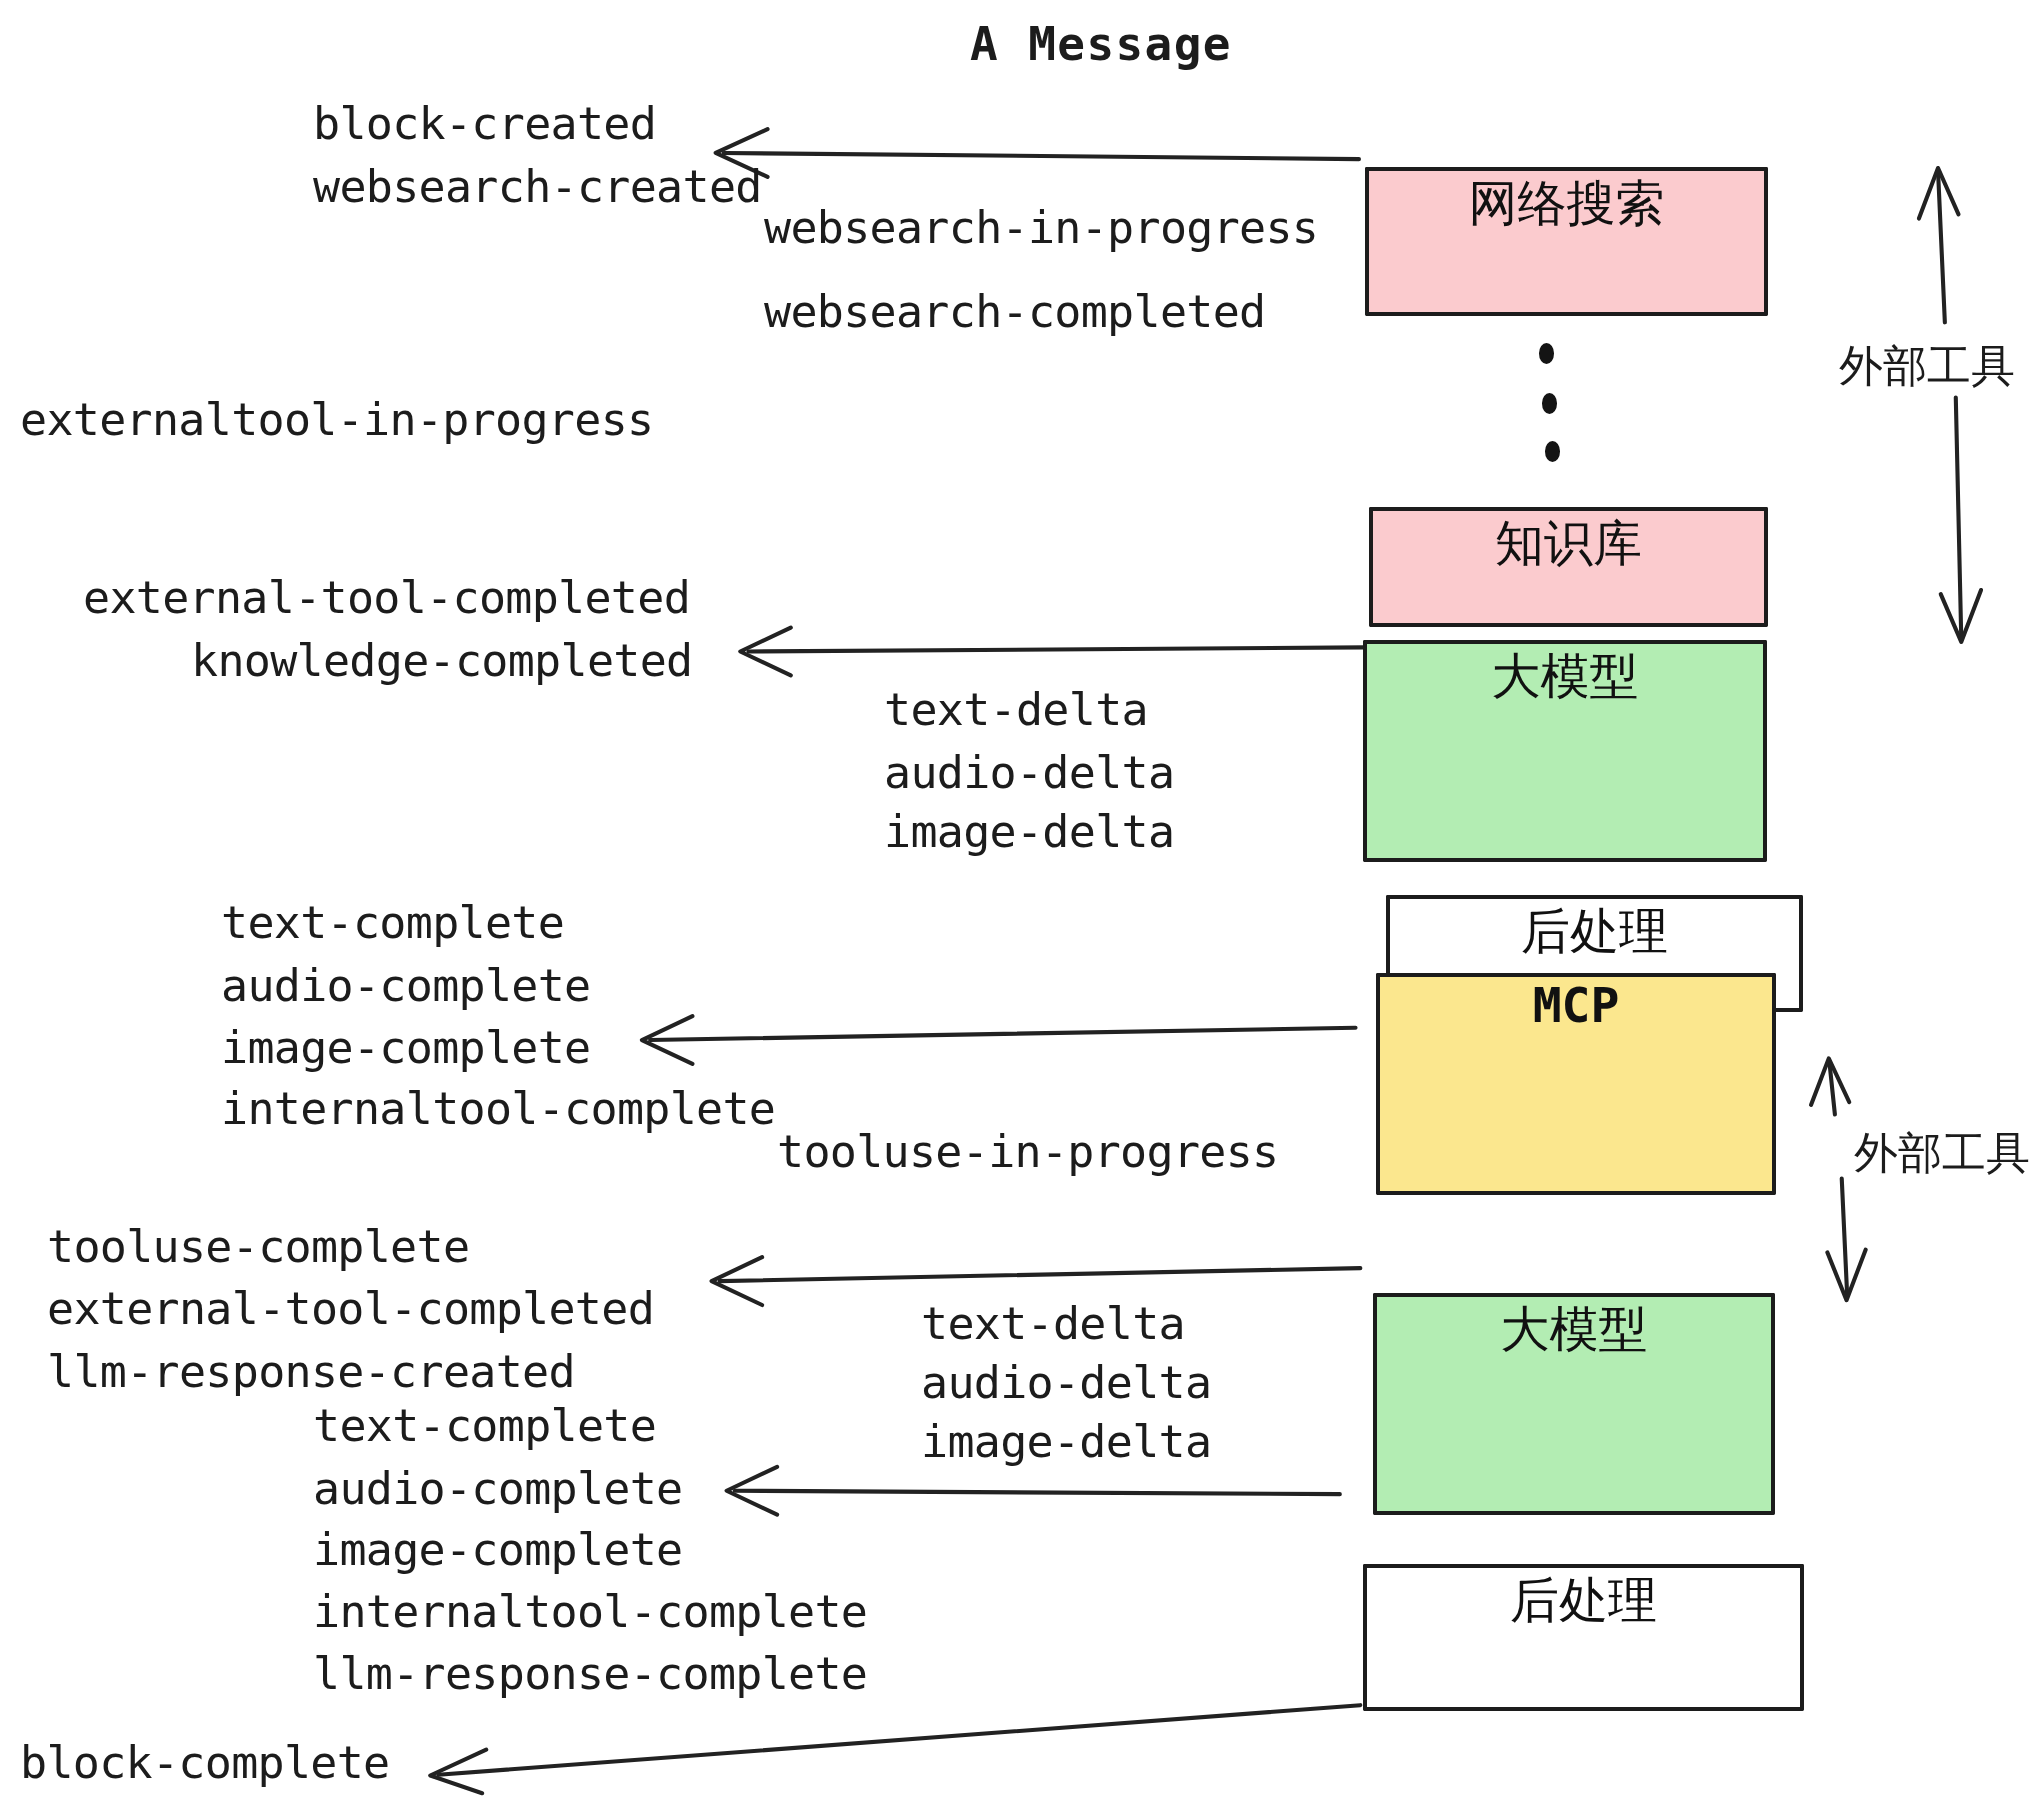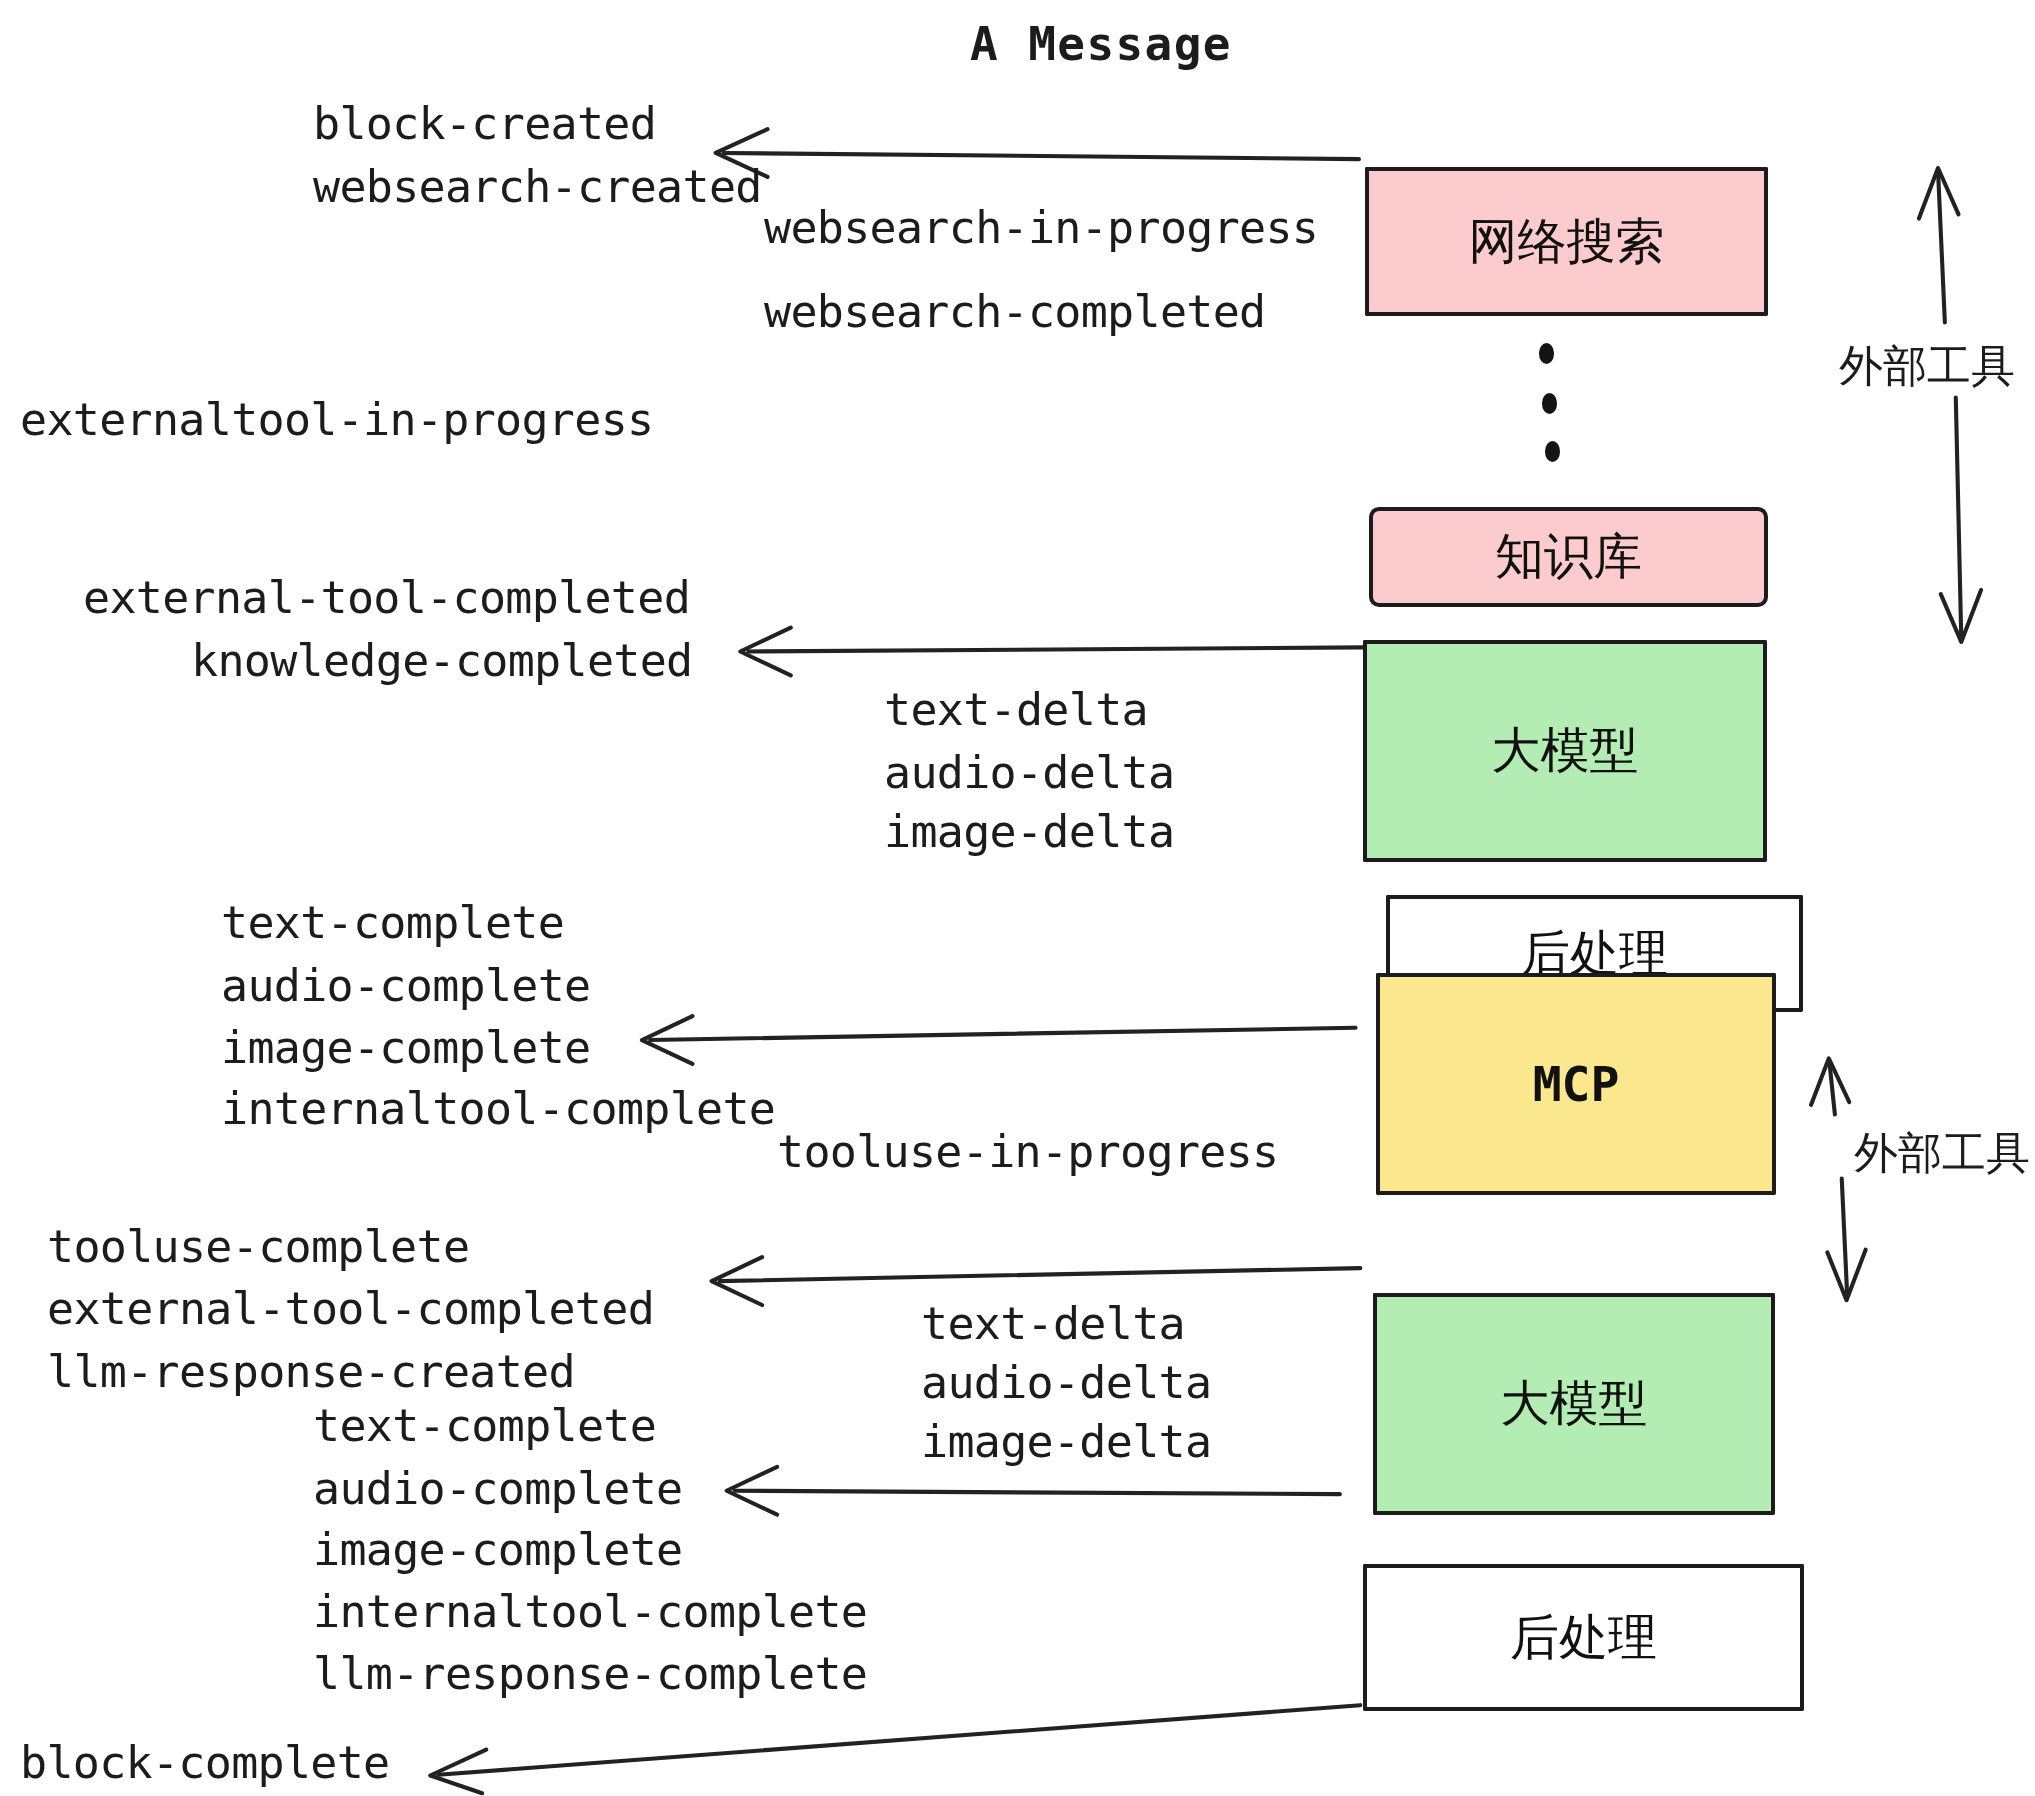--- a/index.html
+++ b/index.html
@@ -15,21 +15,21 @@
   .evt{
     position:absolute; font-size:45px; line-height:1.05; white-space:nowrap;
     letter-spacing:-0.7px; color:var(--ink);
   }
   .title{
     position:absolute; font-size:46px; font-weight:bold; white-space:nowrap;
     letter-spacing:1.4px;
   }
   .box{
     position:absolute; border:4.1px solid var(--ink); box-sizing:border-box;
-    display:flex; align-items:center; justify-content:center;
+    display:flex; align-items:flex-start; justify-content:center;
     font-family:"DejaVu Sans","Liberation Sans",sans-serif;
     font-size:49px; color:#111; border-radius:1.4px;
   }
   .box.pink{background:var(--pink);}
   .box.green{background:var(--green);}
   .box.yellow{background:var(--yellow);}
   .box.white{background:var(--white);}
   .box .mono{font-family:"DejaVu Sans Mono","Liberation Mono",monospace; font-weight:bold; font-size:48px;}
   .side-label{
     position:absolute; font-family:"DejaVu Sans","Liberation Sans",sans-serif;
@@ -136,21 +136,21 @@
   <div class="evt" style="left:20px; top:1739px;">block-complete</div>
 
   <div class="box pink" style="left:1365px; top:167px;  width:403px; height:149px;">
     <span>网络搜索</span>
   </div>
 
   <div class="dot" style="left:1539px; top:343px;"></div>
   <div class="dot" style="left:1542px; top:393px;"></div>
   <div class="dot" style="left:1545px; top:441px;"></div>
 
-  <div class="box pink" style="left:1369px; top:507px;  width:399px; height:100px;border-radius:10px;">
+  <div class="box pink" style="left:1369px; top:507px;  width:399px; height:120px;">
     <span>知识库</span>
   </div>
 
   <div class="box green" style="left:1363px; top:640px;  width:404px; height:222px;">
     <span>大模型</span>
   </div>
 
   <div class="box white" style="left:1386px; top:895px; width:417px; height:117px;">
     <span>后处理</span>
   </div>

